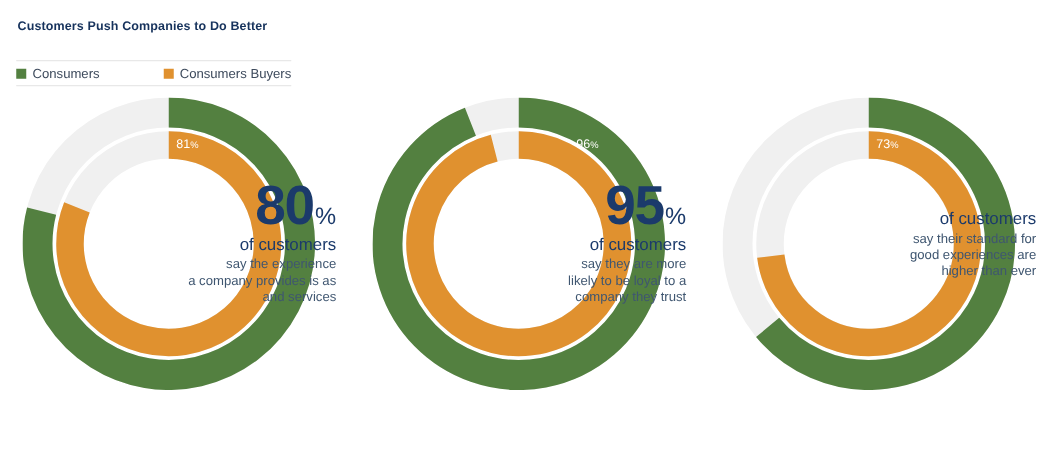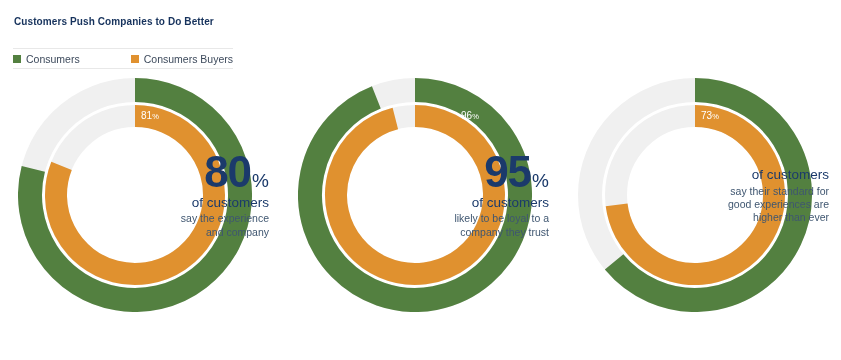--- a/index.html
+++ b/index.html
@@ -162,37 +162,39 @@
         <circle cx="117" cy="117" r="79" fill="none" stroke="#f0f0f0" stroke-width="22"></circle>
         <path d="M 117 38 A 79 79 0 1 1 43.547657614828154 87.91816033791042" fill="none" stroke="#e0912f" stroke-width="22" stroke-linecap="butt"></path>
       </svg>
       <div class="arc-label outer" style="left: 123px;"><span>79</span><span class="pct-sign">%</span></div>
       <div class="arc-label inner" style="left: 123px;"><span>81</span><span class="pct-sign">%</span></div>
       <div class="center-stack">
         <div><span class="big-number">80</span><span class="big-pct">%</span></div>
         <div class="sub-head">of customers</div>
         <div class="sub-lines">
           <div>say the experience</div>
-          <div>and company</div>
+          <div>a company provides is as</div>
+          <div>and services</div>
         </div>
       </div>
     </div>
     <div class="donut" style="left: 298px;">
       <svg width="234" height="234" viewBox="0 0 234 234">
         <circle cx="117" cy="117" r="105" fill="none" stroke="#f0f0f0" stroke-width="24"></circle>
         <path d="M 117 12 A 105 105 0 1 1 78.34692196810875 19.373468981733637" fill="none" stroke="#538040" stroke-width="24" stroke-linecap="butt"></path>
         <circle cx="117" cy="117" r="79" fill="none" stroke="#f0f0f0" stroke-width="22"></circle>
         <path d="M 117 38 A 79 79 0 1 1 97.35349891397642 40.48193027083815" fill="none" stroke="#e0912f" stroke-width="22" stroke-linecap="butt"></path>
       </svg>
       <div class="arc-label outer" style="left: 123px;"><span>94</span><span class="pct-sign">%</span></div>
       <div class="arc-label inner" style="left: 123px; margin-left: 40px;"><span>96</span><span class="pct-sign">%</span></div>
       <div class="center-stack">
         <div><span class="big-number">95</span><span class="big-pct">%</span></div>
         <div class="sub-head">of customers</div>
         <div class="sub-lines">
+          <div>say they are more</div>
           <div>likely to be loyal to a</div>
           <div>company they trust</div>
         </div>
       </div>
     </div>
     <div class="donut" style="left: 578px;">
       <svg width="234" height="234" viewBox="0 0 234 234">
         <circle cx="117" cy="117" r="105" fill="none" stroke="#f0f0f0" stroke-width="24"></circle>
         <path d="M 117 12 A 105 105 0 1 1 36.09610950854211 183.92951892361242" fill="none" stroke="#538040" stroke-width="24" stroke-linecap="butt"></path>
         <circle cx="117" cy="117" r="79" fill="none" stroke="#f0f0f0" stroke-width="22"></circle>

